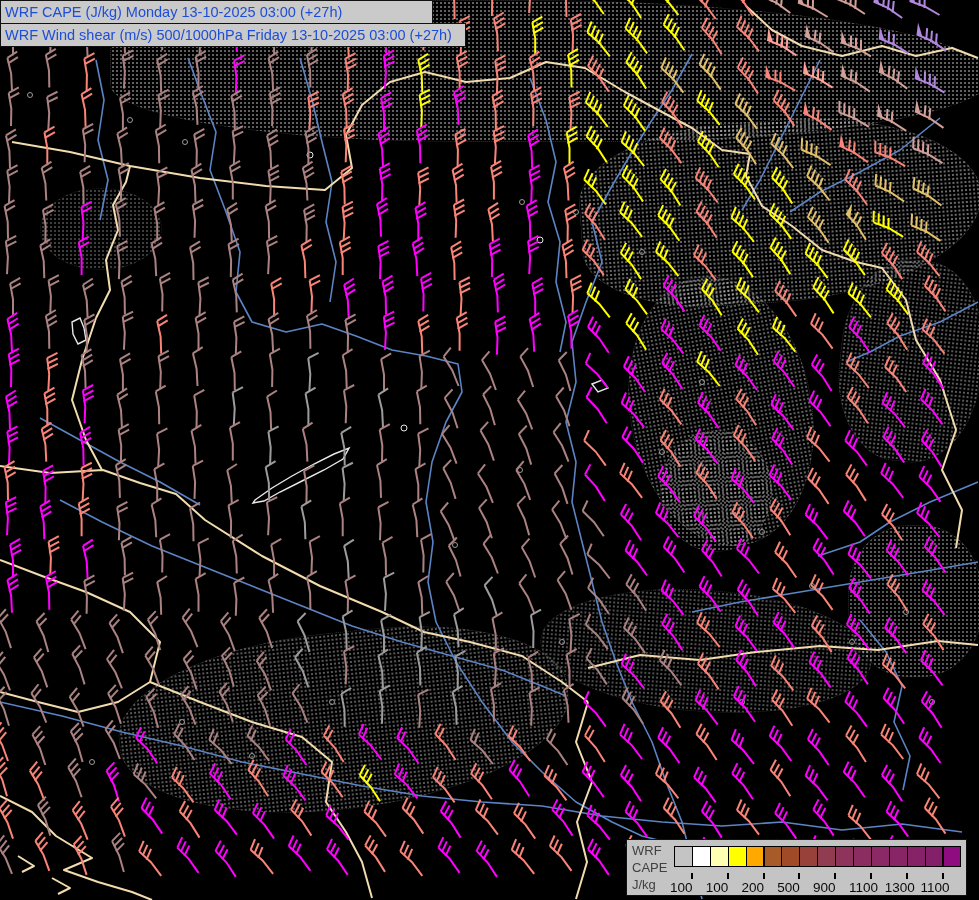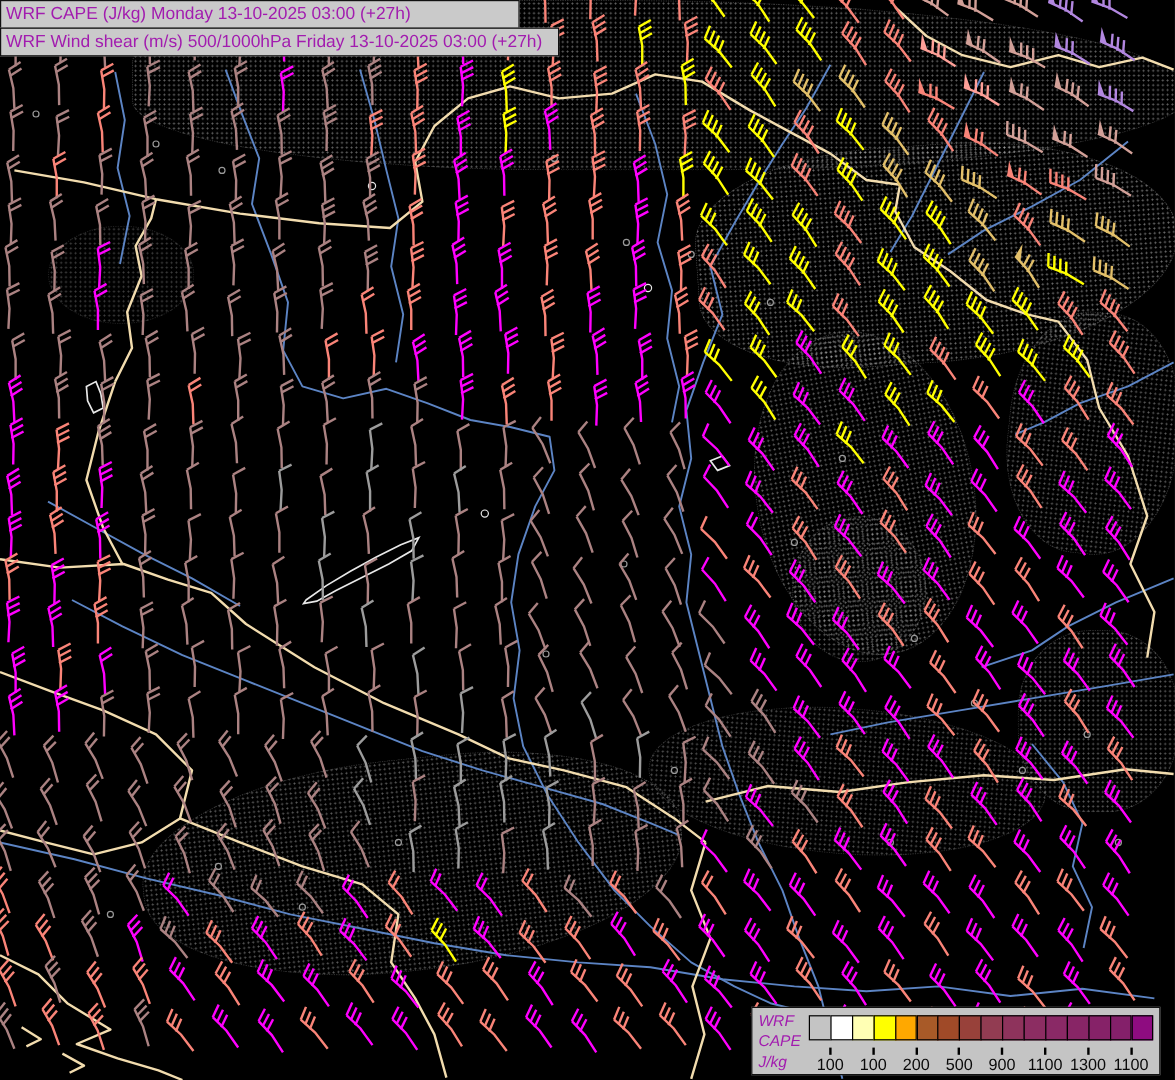--- a/index.html
+++ b/index.html
@@ -10,35 +10,35 @@
   .layer{position:absolute;left:0;top:0;}
   .stipple{
     position:absolute;
     background-image:radial-gradient(circle, rgba(214,214,214,0.85) 0.7px, transparent 0.95px);
     background-size:4px 4px;
     border:1px dotted rgba(165,165,165,0.55);
   }
   .title-wrap{position:absolute;left:0;top:0;z-index:30;}
   .title-line{
     display:block;background:#cacaca;border:1px solid #111;
-    color:#a21caf;font-size:14.5px;line-height:22px;white-space:nowrap;
+    color:#1d4ed8;font-size:14.5px;line-height:22px;white-space:nowrap;
     padding:0 6px 0 4px;box-sizing:border-box;
   }
   .title-line.l1{width:433px;}
   .title-line.l2{width:466px;margin-top:-1px;}
   .legend{
     position:absolute;left:626px;top:839px;width:341px;height:57px;
     background:#c4c4c4;border:1px solid #111;z-index:30;box-sizing:border-box;
   }
-  .legend-labels{position:absolute;left:5px;top:2px;color:#a21caf;font-size:13px;line-height:17px;font-style:italic;}
+  .legend-labels{position:absolute;left:5px;top:2px;color:#404040;font-size:13px;line-height:17px;}
   .legend-bar{position:absolute;left:47px;top:6px;height:21px;}
   .legend-cell{position:absolute;top:0;height:21px;border:1px solid #000;box-sizing:border-box;}
   .legend-tick{position:absolute;top:27px;width:2px;height:6px;background:#000;}
   .legend-ticklabel{
-    position:absolute;top:34px;width:44px;margin-left:-22px;text-align:center;
+    position:absolute;top:34px;width:44px;margin-left:-22px;text-align:left;
     color:#0a0a0a;font-size:13.5px;
   }
 </style>
 </head>
 <body>
 
 <div class="stage">
 
   <div id="stipple-layer" class="layer" style="width:979px;height:900px;">
       <div class="stipple" style="left: 110px; top: 0px; width: 880px; height: 140px; opacity: 0.55; border-radius: 40% 60% 50% 45%; transform: rotate(0deg);"></div>

